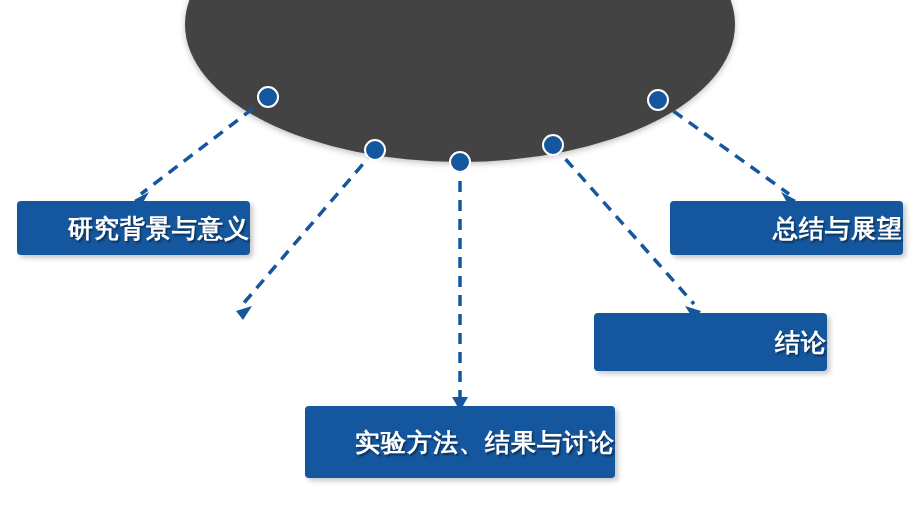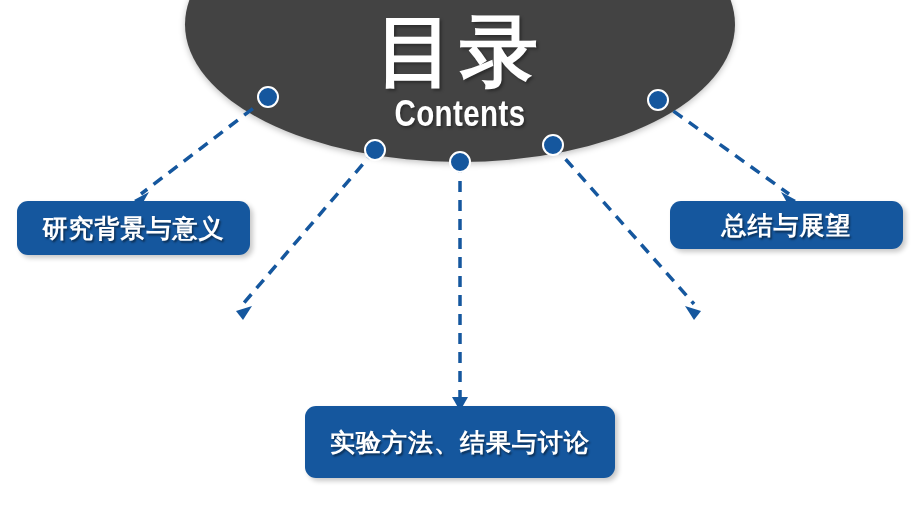--- a/index.html
+++ b/index.html
@@ -78,52 +78,48 @@
     border-radius: 50%;
     background: #15579E;
     border: 2px solid #ffffff;
     box-sizing: border-box;
   }
 
   
   .item-box {
     position: absolute;
     background: #15579E;
-    border-radius: 11px;
+    border-radius: 4px;
     box-shadow: 3px 3px 5px rgba(0,0,0,0.22);
     display: flex;
     align-items: center;
-    justify-content: center;
+    justify-content: flex-end;
   }
   .item-label {
     color: #ffffff;
     font-size: 25px;
     font-weight: bold;
     letter-spacing: 1px;
     font-family: "DejaVu Sans", "Liberation Sans", sans-serif;
     text-shadow: 1.5px 1.5px 2px rgba(0,0,0,0.45);
     white-space: nowrap;
   }
   #box-0 { left: 17px;  top: 201px; width: 233px; height: 54px; }
   #box-1 { left: 124px; top: 313px; width: 233px; height: 58px; }
   #box-2 { left: 305px; top: 406px; width: 310px; height: 72px; }
   #box-3 { left: 594px; top: 313px; width: 233px; height: 58px; }
-  #box-4 { left: 670px; top: 201px; width: 233px; height: 48px; }
+  #box-4 { left: 670px; top: 201px; width: 233px; height: 54px; }
 </style>
 </head>
 <body>
 
 <div id="slide">
 
   <div id="header-circle"></div>
 
-  <div id="title-block">
-    <span id="title-cn">目录</span>
-    <span id="title-en">Contents</span>
-  </div>
 
   <svg id="connectors" viewBox="0 0 920 518" xmlns="http://www.w3.org/2000/svg">
     <g stroke="#15579E" stroke-width="3.5" stroke-dasharray="11 8" fill="none">
       <line x1="268" y1="97" x2="141" y2="194"></line>
       <line x1="375" y1="150" x2="243" y2="304"></line>
       <line x1="460" y1="162" x2="460" y2="397"></line>
       <line x1="553" y1="145" x2="694" y2="304"></line>
       <line x1="658" y1="100" x2="789" y2="194"></line>
     </g>
     <g fill="#15579E">
@@ -140,17 +136,20 @@
   <div class="node-dot" style="left:460px; top:162px;"></div>
   <div class="node-dot" style="left:553px; top:145px;"></div>
   <div class="node-dot" style="left:658px; top:100px;"></div>
 
   <div class="item-box" id="box-0">
     <span class="item-label">研究背景与意义</span>
   </div>
   <div class="item-box" id="box-2">
     <span class="item-label">实验方法、结果与讨论</span>
   </div>
+  <div class="item-box" id="box-3">
+    <span class="item-label">结论</span>
+  </div>
   <div class="item-box" id="box-4">
     <span class="item-label">总结与展望</span>
   </div>
 
 </div>
 
 </body></html>

